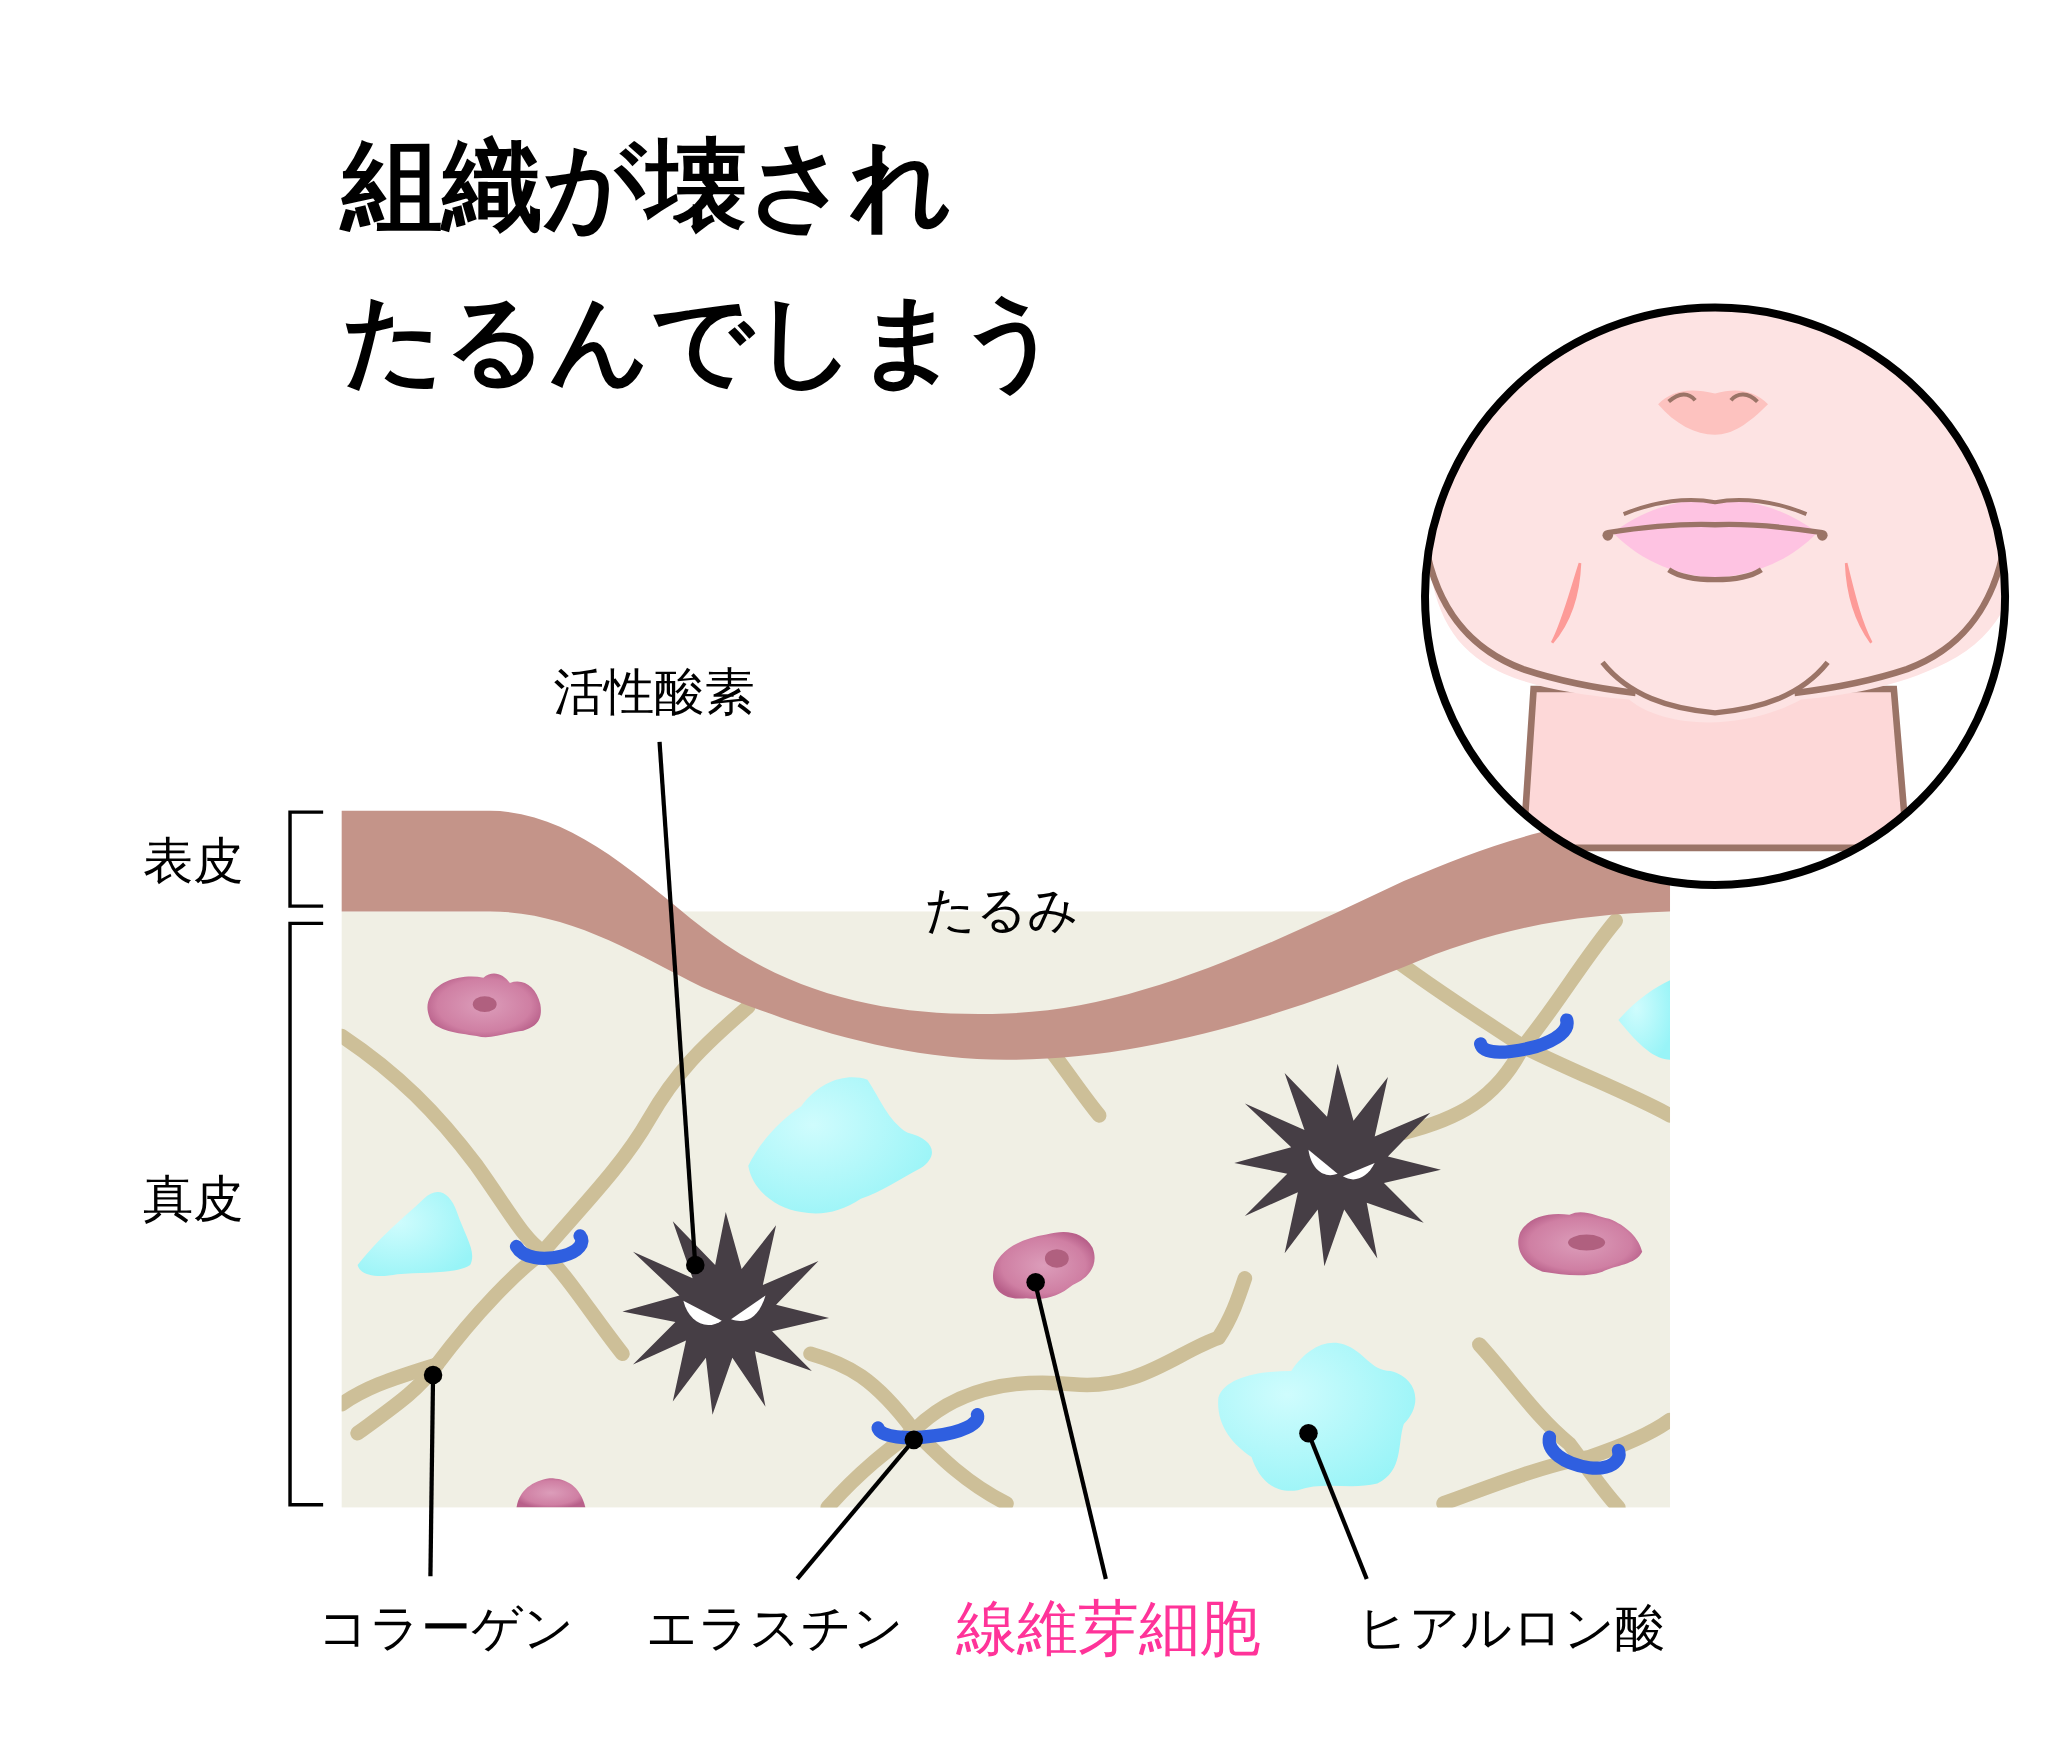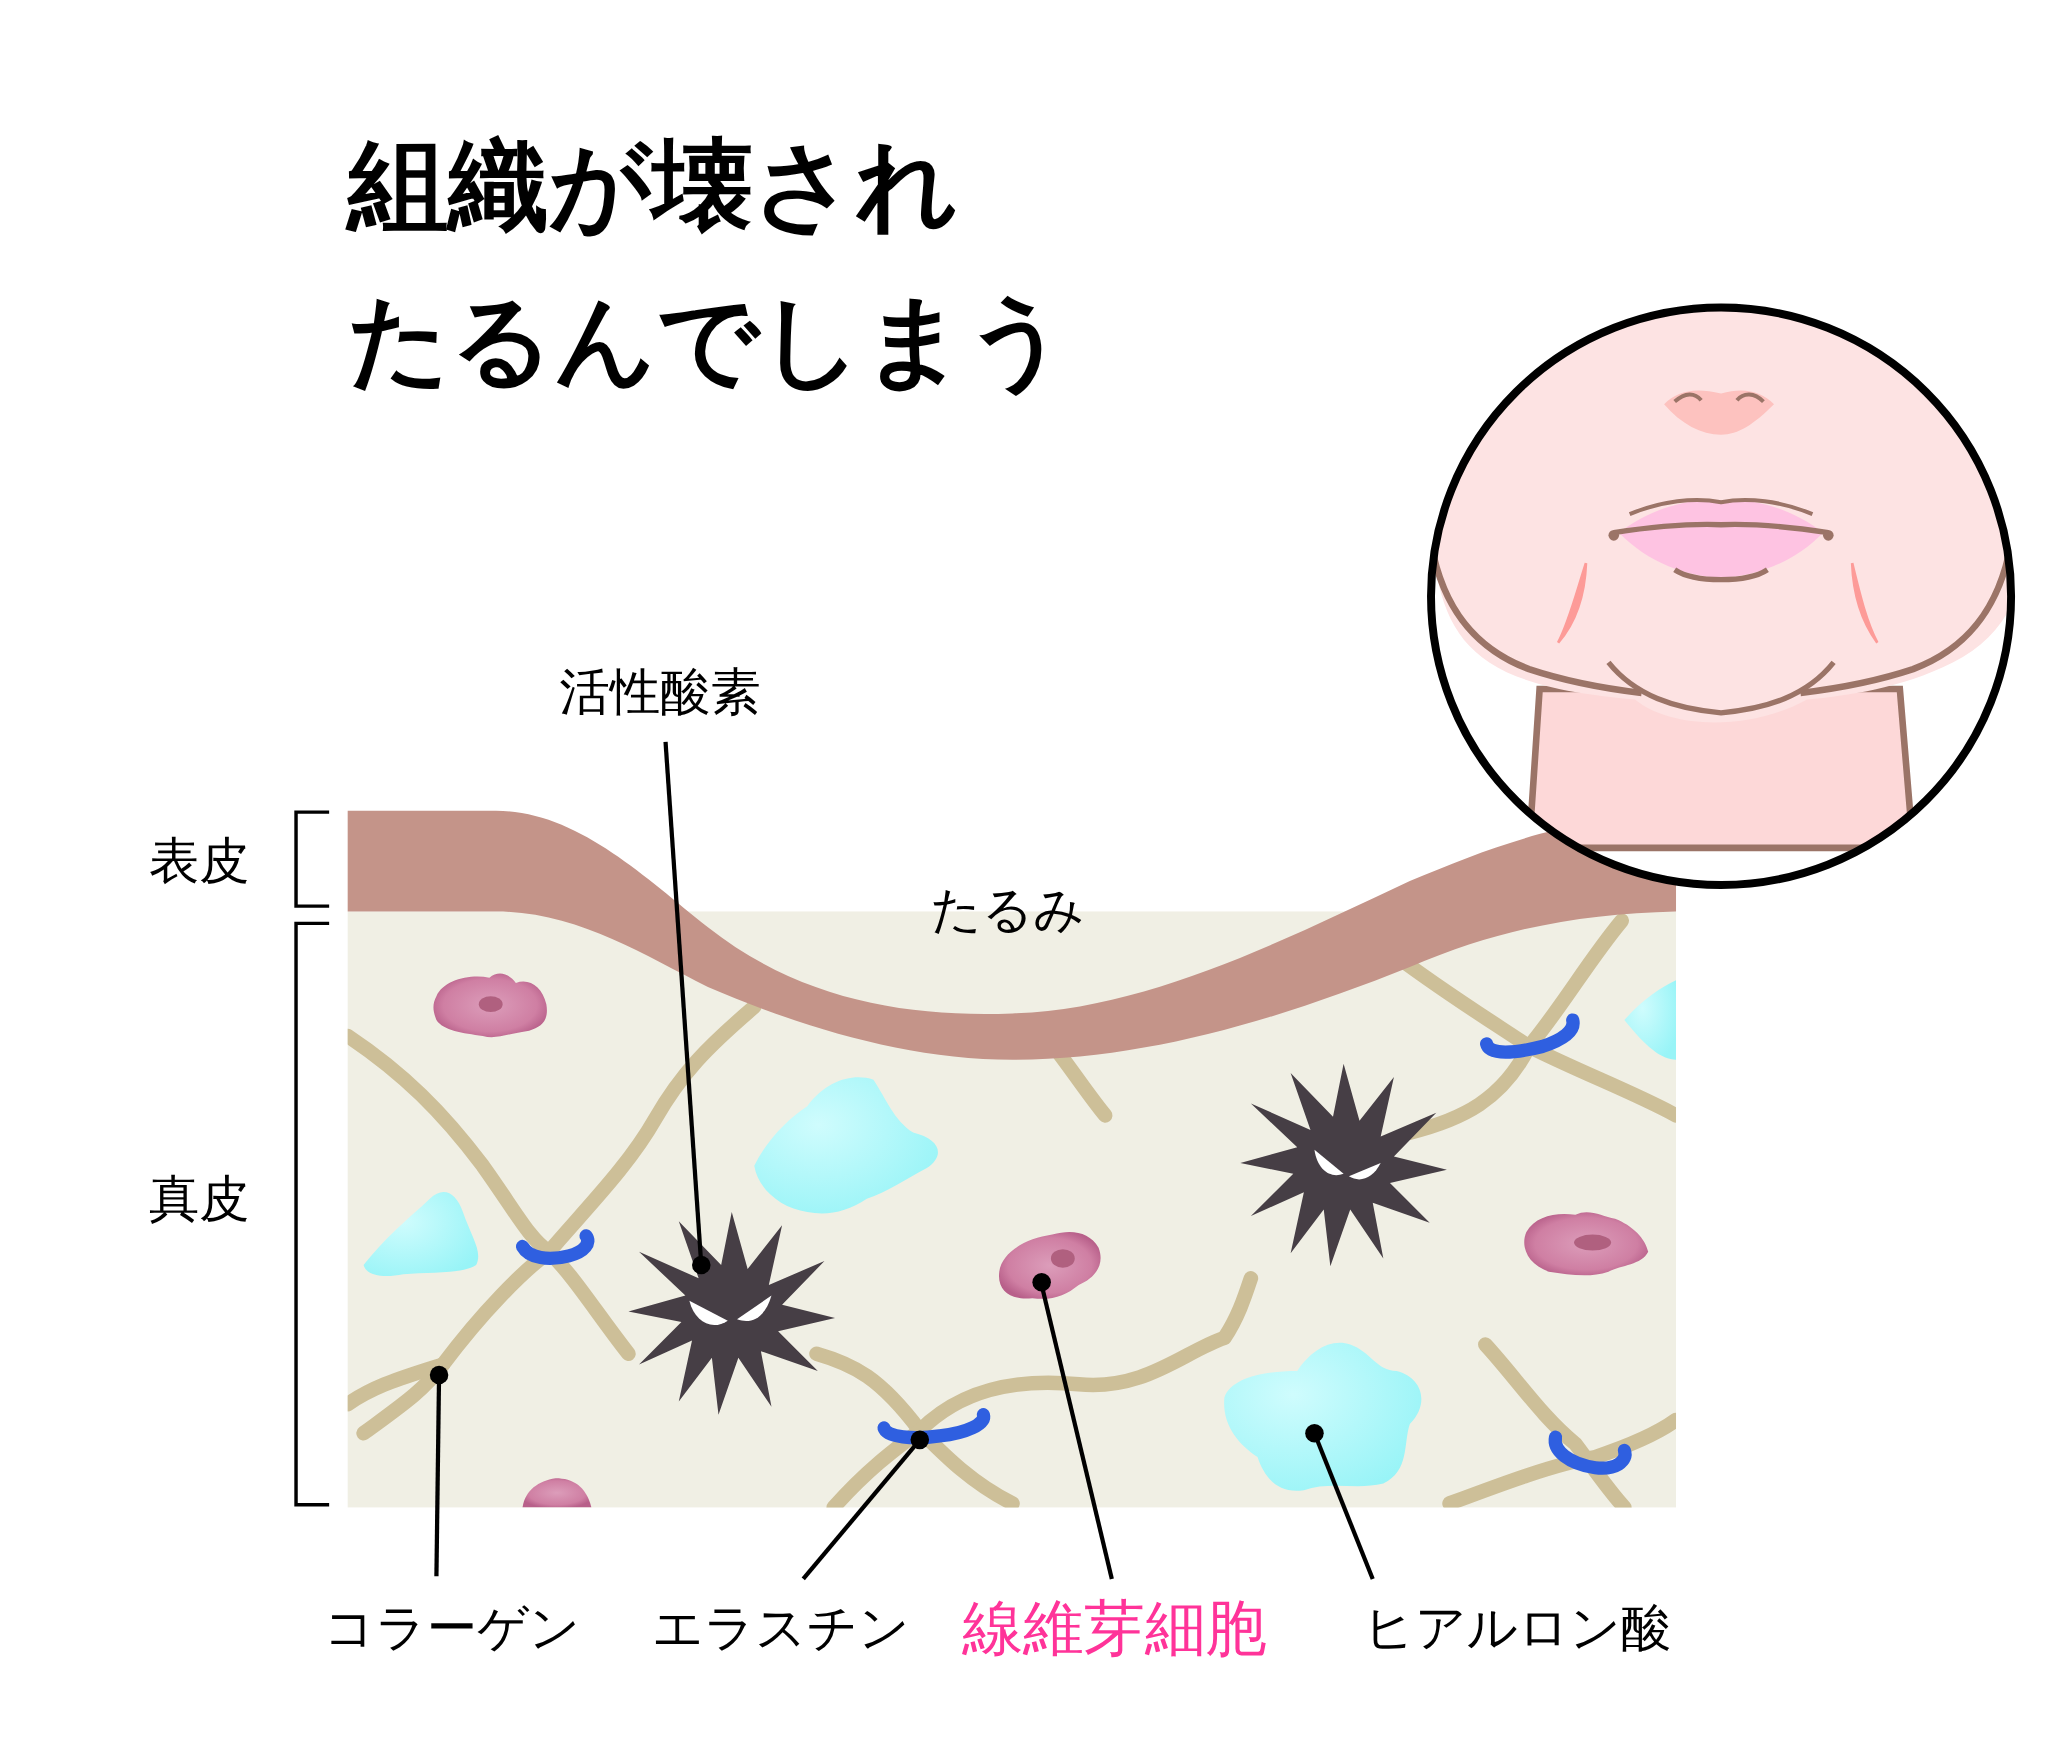--- a/index.html
+++ b/index.html
@@ -1,17 +1,17 @@
 <!DOCTYPE html>
 <html style="font-size:12px"><head>
 <meta charset="utf-8">
 <style>
   html, body { margin: 0; padding: 0; background: #ffffff; }
   body { width: 2066px; height: 1758px; overflow: hidden; position: relative; font-family: "DejaVu Sans", sans-serif; }
-  #stage { position: absolute; left: 6px; top: 0; width: 2052px; height: 1758px; }
+  #stage { position: absolute; left: 0; top: 0; width: 2052px; height: 1758px; }
   .title { font-family: "DejaVu Sans", sans-serif; font-weight: bold; font-size: 76px; fill: #000; }
   .lbl { font-family: "DejaVu Sans", sans-serif; font-size: 38px; fill: #000; }
   .lbl-hl { font-family: "DejaVu Sans", sans-serif; font-size: 46px; }
   .leader { stroke: #000; stroke-width: 3.2; fill: none; }
   .fiber { stroke: #cdbf98; stroke-width: 11; fill: none; stroke-linecap: round; stroke-linejoin: round; }
   .elastin { stroke: #2f5fe0; stroke-width: 10; fill: none; stroke-linecap: round; }
   .bracket { stroke: #000; stroke-width: 2.6; fill: none; }
 </style>
 </head>
 <body>

